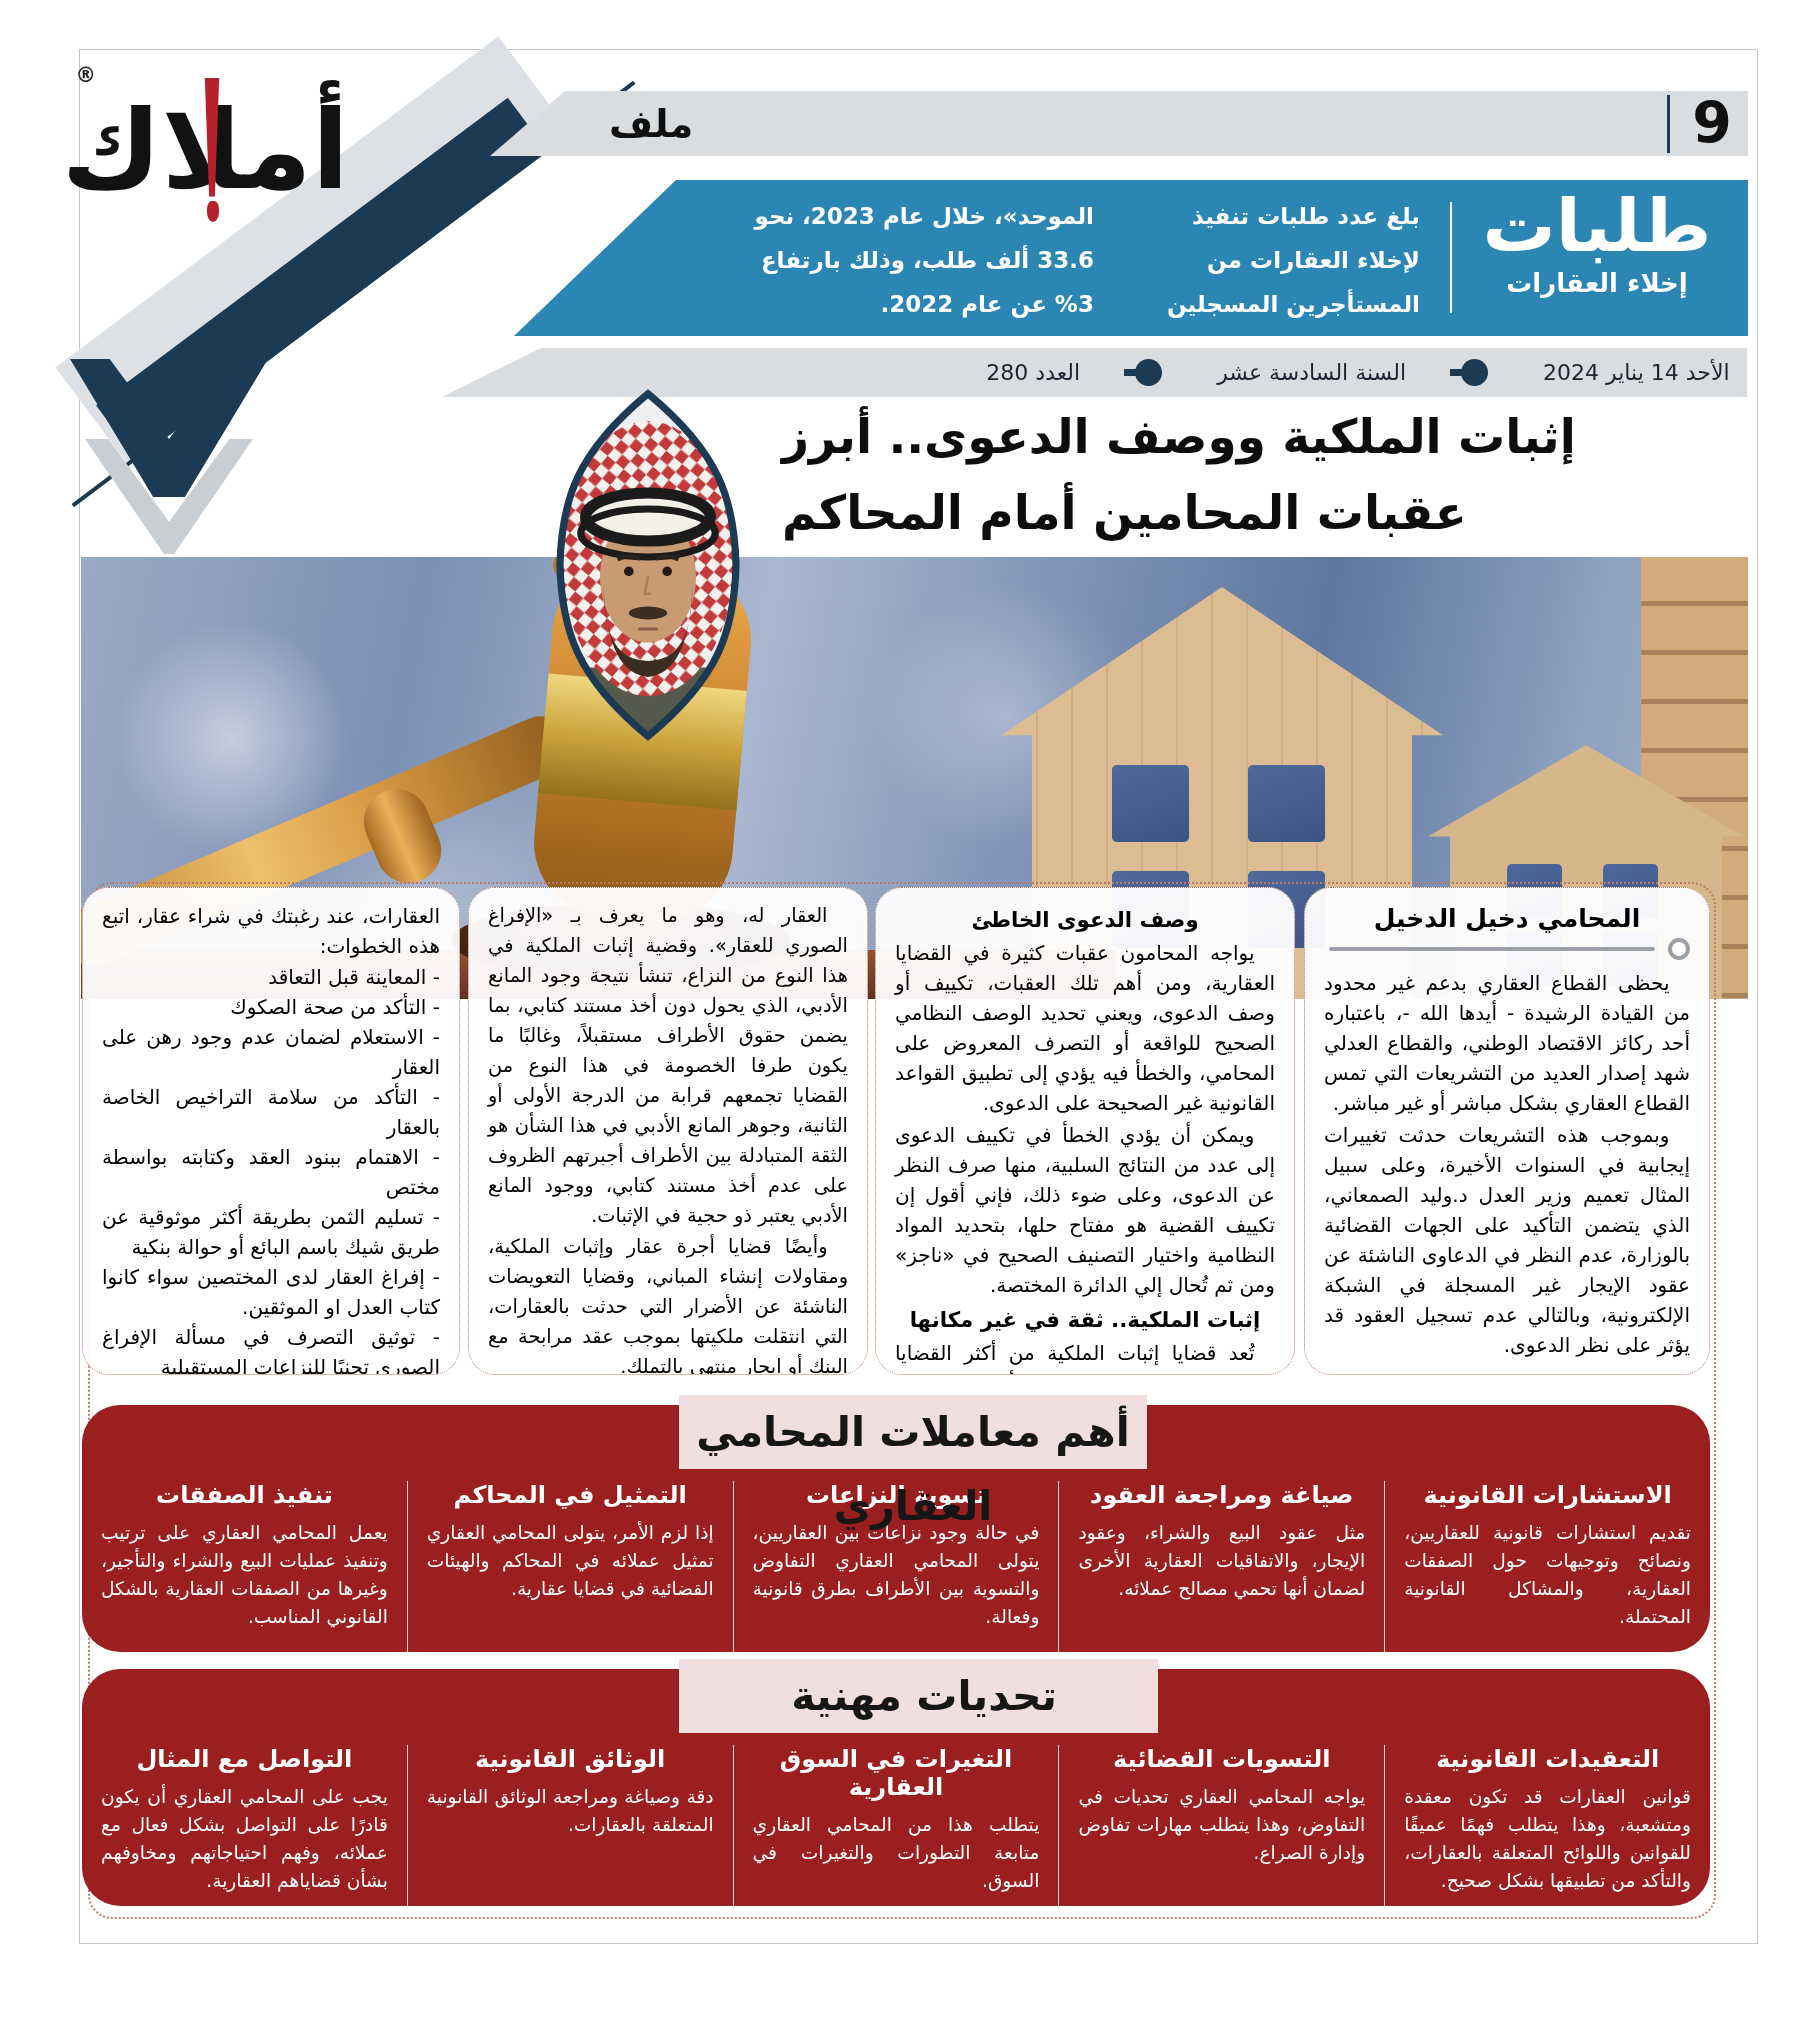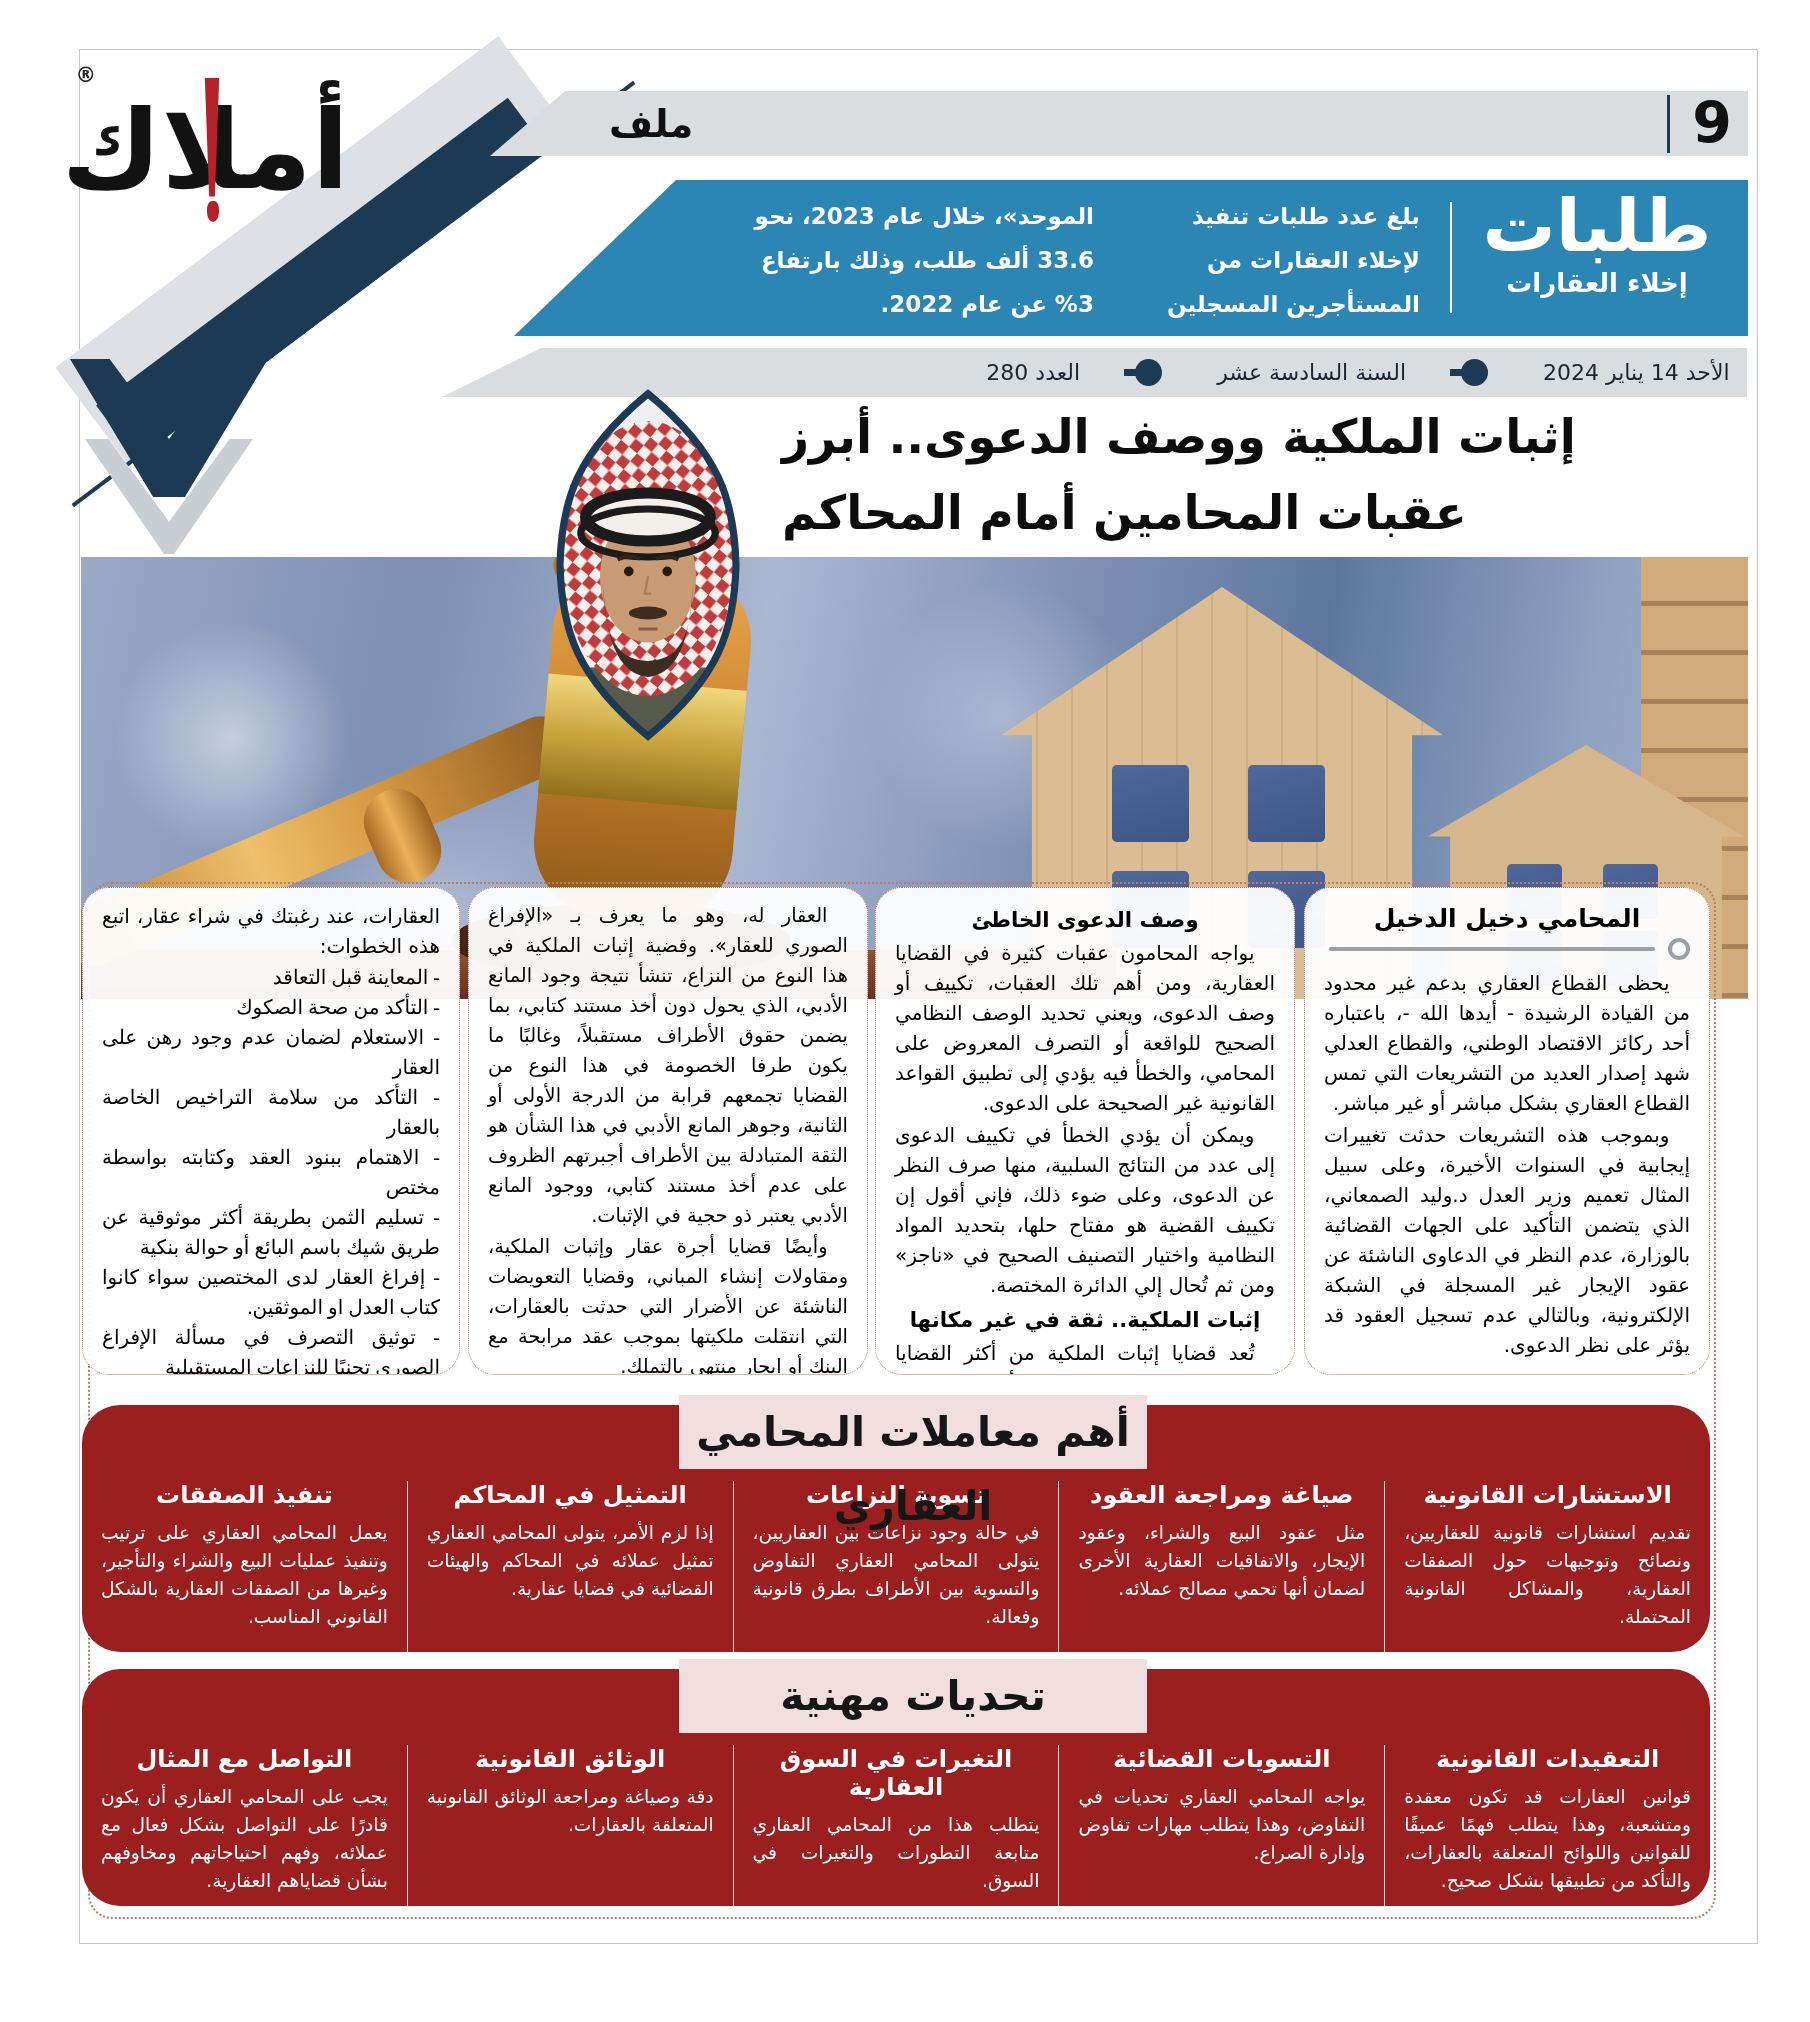--- a/index.html
+++ b/index.html
@@ -75,21 +75,21 @@
   
   .col-box{background:rgba(255,255,255,.95);border:1.6px dotted #b5705f;border-radius:27px;
     padding:12.6px 19px;box-sizing:border-box;direction:rtl;font-size:20px;line-height:30px;color:#000000;
     text-align:justify;overflow:hidden;z-index:3;}
   .col-box p{margin:0 0 1.6px 0;text-indent:20.5px;}
   .col-box .subhead{font-weight:700;text-align:center;font-size:21.3px;margin:4.7px 0 3.2px;text-indent:0;}
   .byline{font-weight:700;font-size:25px;text-align:center;margin:3.2px 0 1.6px;}
   .rule{position:relative;height:28.4px;margin-bottom:4.7px;}
   .rule .line{position:absolute;right:35px;left:4.7px;top:12px;height:4px;background:#9aa0a6;border-radius:2.4px;}
   .rule .ring{position:absolute;right:0;top:2.4px;width:22px;height:22px;border:4.7px solid #9aa0a6;border-radius:50%;background:#fff;box-sizing:border-box;}
-  .steps{margin:0;padding:0;list-style:none;font-family:Liberation Serif, serif;}
+  .steps{margin:0;padding:0;list-style:none;}
   
   .redbox{background:#9b1f1f;border-radius:38px;z-index:2;display:flex;direction:rtl;color:#fff;box-sizing:border-box;overflow:hidden;}
   .rcol{flex:1 1 0;padding:0 19px;box-sizing:border-box;}
   .rcol + .rcol{border-right:1.6px solid rgba(255,255,255,.85);}
   .rcol h3{margin:0 0 9.5px;font-size:24px;font-weight:700;text-align:center;}
   .rcol .rbody{font-size:18.6px;line-height:28px;text-align:justify;}
   .pinkband{background:#f1dfdf;text-align:center;font-weight:700;font-size:41px;color:#161616;z-index:4;line-height:74px;}
 </style>
 </head>
 <body>
@@ -278,16 +278,16 @@
     </div>
     <div class="rcol">
       <h3>الوثائق القانونية</h3>
       <div class="rbody">دقة وصياغة ومراجعة الوثائق القانونية المتعلقة بالعقارات.</div>
     </div>
     <div class="rcol">
       <h3>التواصل مع المثال</h3>
       <div class="rbody">يجب على المحامي العقاري أن يكون قادرًا على التواصل بشكل فعال مع عملائه، وفهم احتياجاتهم ومخاوفهم بشأن قضاياهم العقارية.</div>
     </div>
   </div>
-  <div class="abs pinkband ar" style="left:679px;top:1659px;width:468px;height:74px;">تحديات مهنية</div>
+  <div class="abs pinkband ar" style="left:679px;top:1659px;width:468px;height:74px;padding-left:11px;">تحديات مهنية</div>
 
 </div>
 
 
 </body></html>

